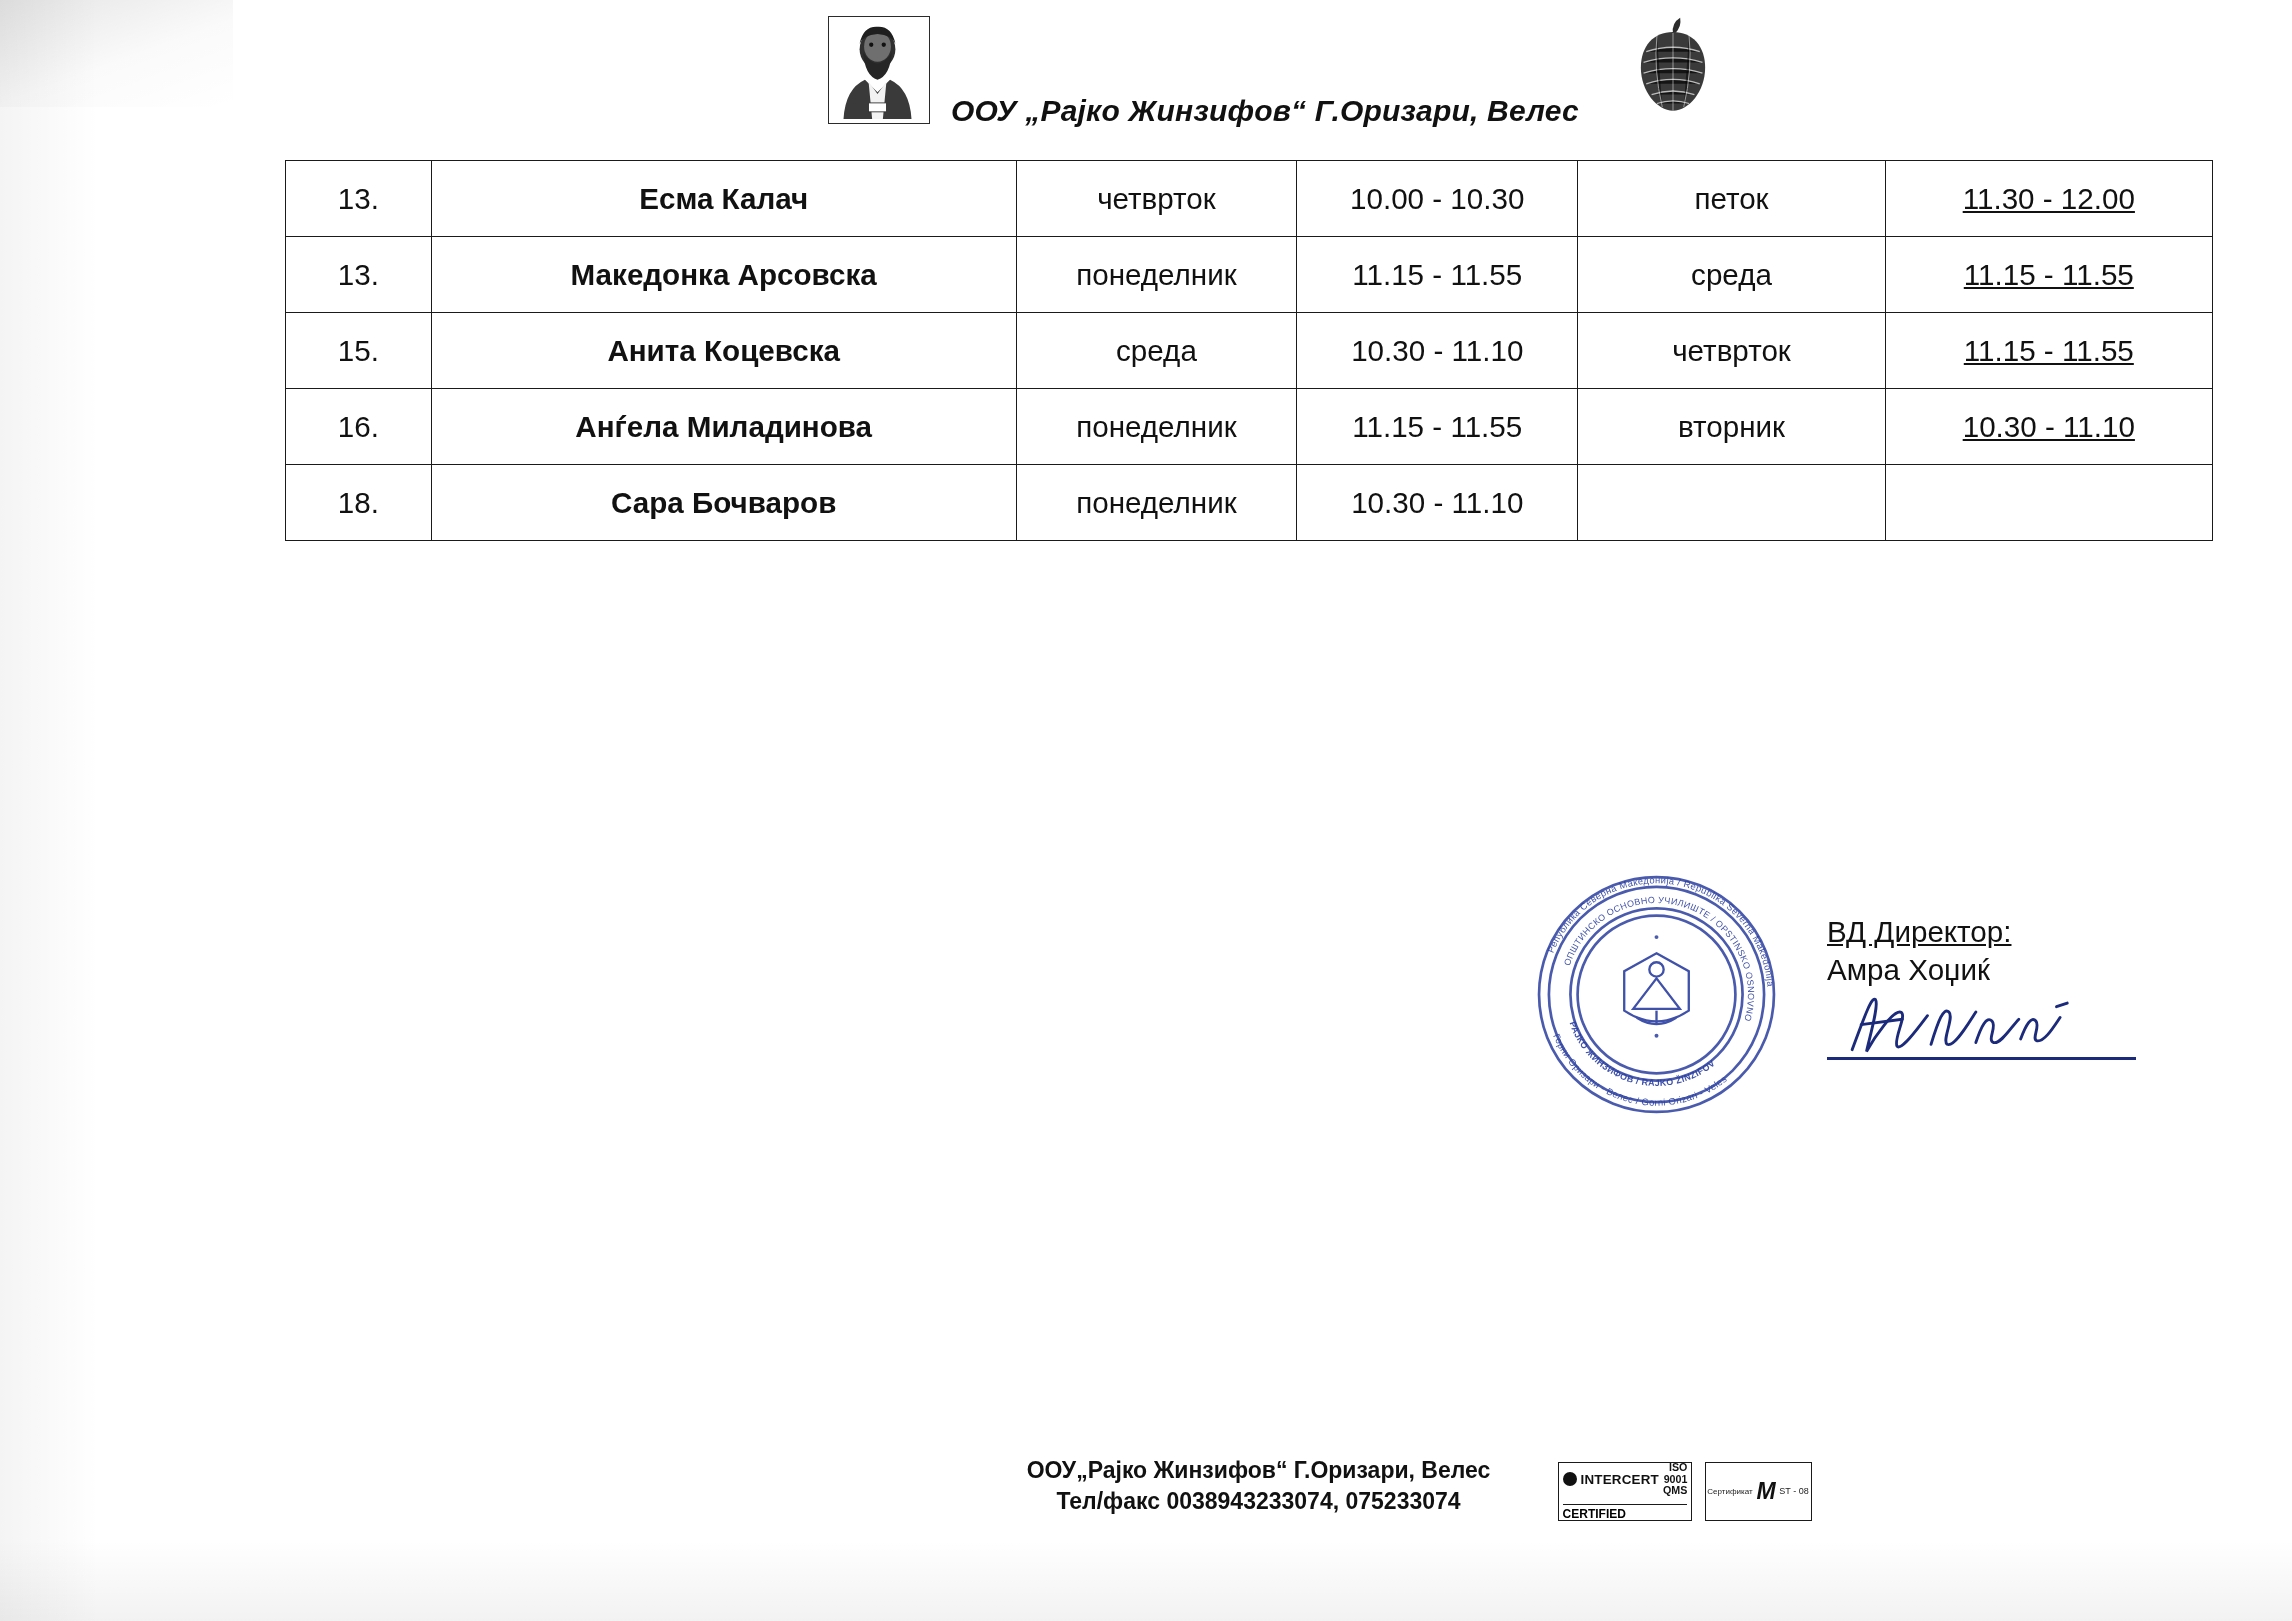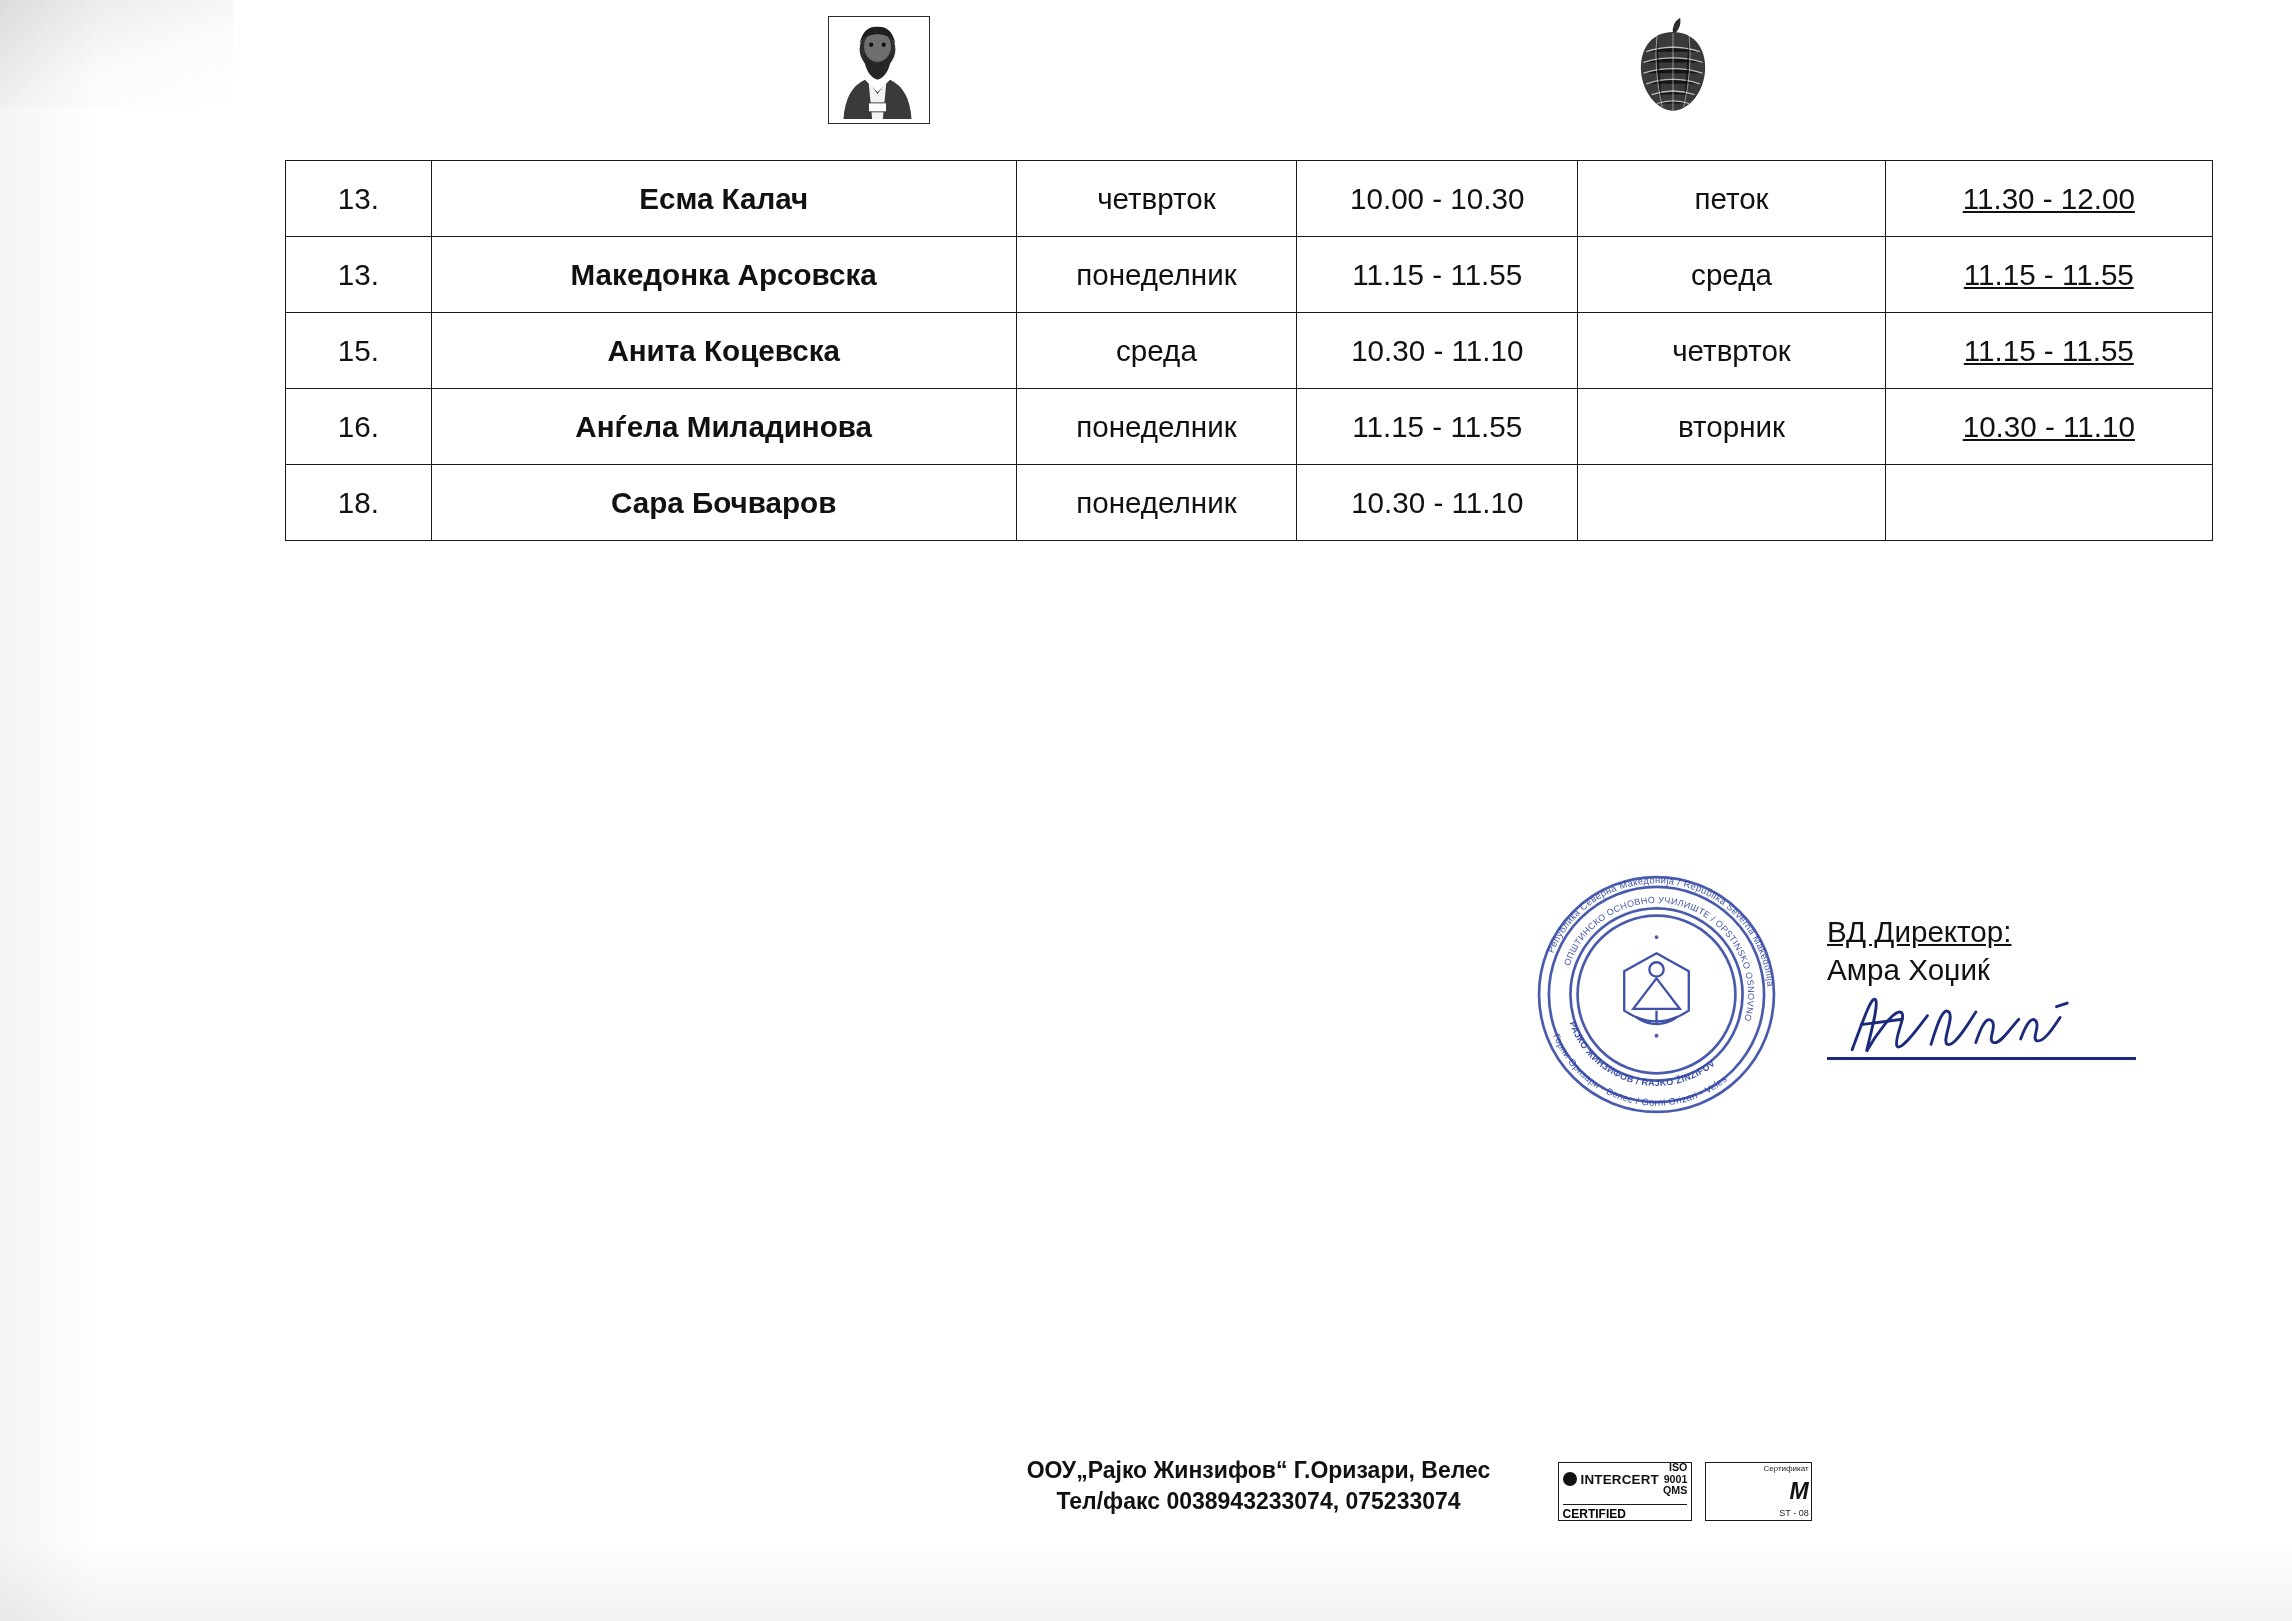--- a/index.html
+++ b/index.html
@@ -222,22 +222,21 @@
     border-top: 0.9px solid #1a1a1a;
     text-align: left;
   }
   .badge-other {
     width: 107px;
     height: 59px;
     border: 1.8px solid #1a1a1a;
     background: #fff;
     box-sizing: border-box;
     display: flex;
-    flex-direction: column;
-    align-items: flex-end;
+    align-items: center;
     justify-content: space-between;
     padding: 1.8px;
   }
   .bo-top { font-size: 8px; color: #222; line-height: 1.0; text-align: center; }
   .bo-mid { font-size: 23px; font-style: italic; font-weight: bold; color: #111; line-height: 1; }
   .bo-bot { font-size: 9px; color: #222; line-height: 1.0; }
 </style>
 </head>
 <body>
 
@@ -280,20 +279,21 @@
         <path d="M30 98 Q48 92 66 98"></path>
       </g>
       <g stroke="#ffffff" stroke-width="1.1" opacity="0.5">
         <path d="M30 22 Q26 60 36 102"></path>
         <path d="M48 19 Q48 60 48 106"></path>
         <path d="M66 22 Q70 60 60 102"></path>
       </g>
     </svg>
   </div>
 
+  <div class="school-title">ООУ „Рајко Жинзифов“ Г.Оризари, Велес</div>
 </div>
 
 <div class="table-wrap">
   <table class="sched">
     <tbody>
 
       <tr>
         <td class="c-num">13.</td>
         <td class="c-name">Есма Калач</td>
         <td class="c-day1">четврток</td>

